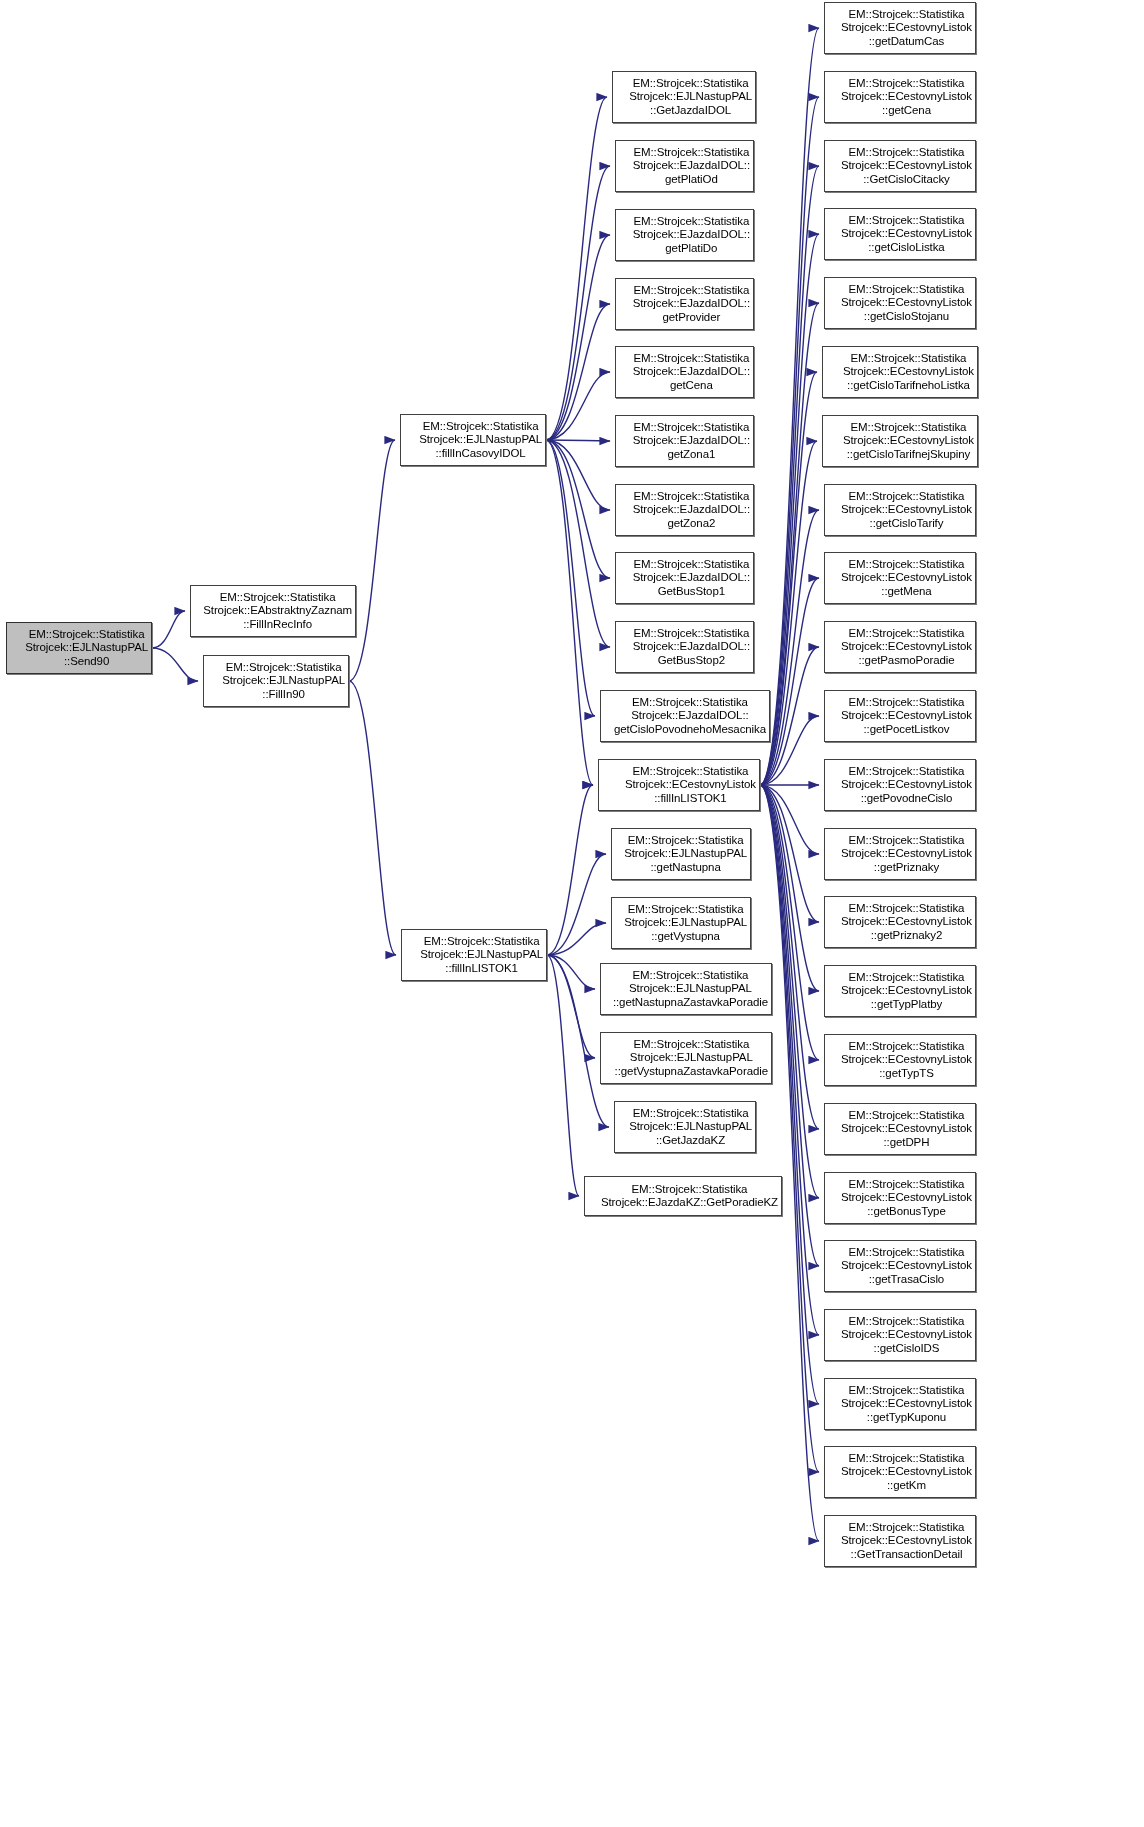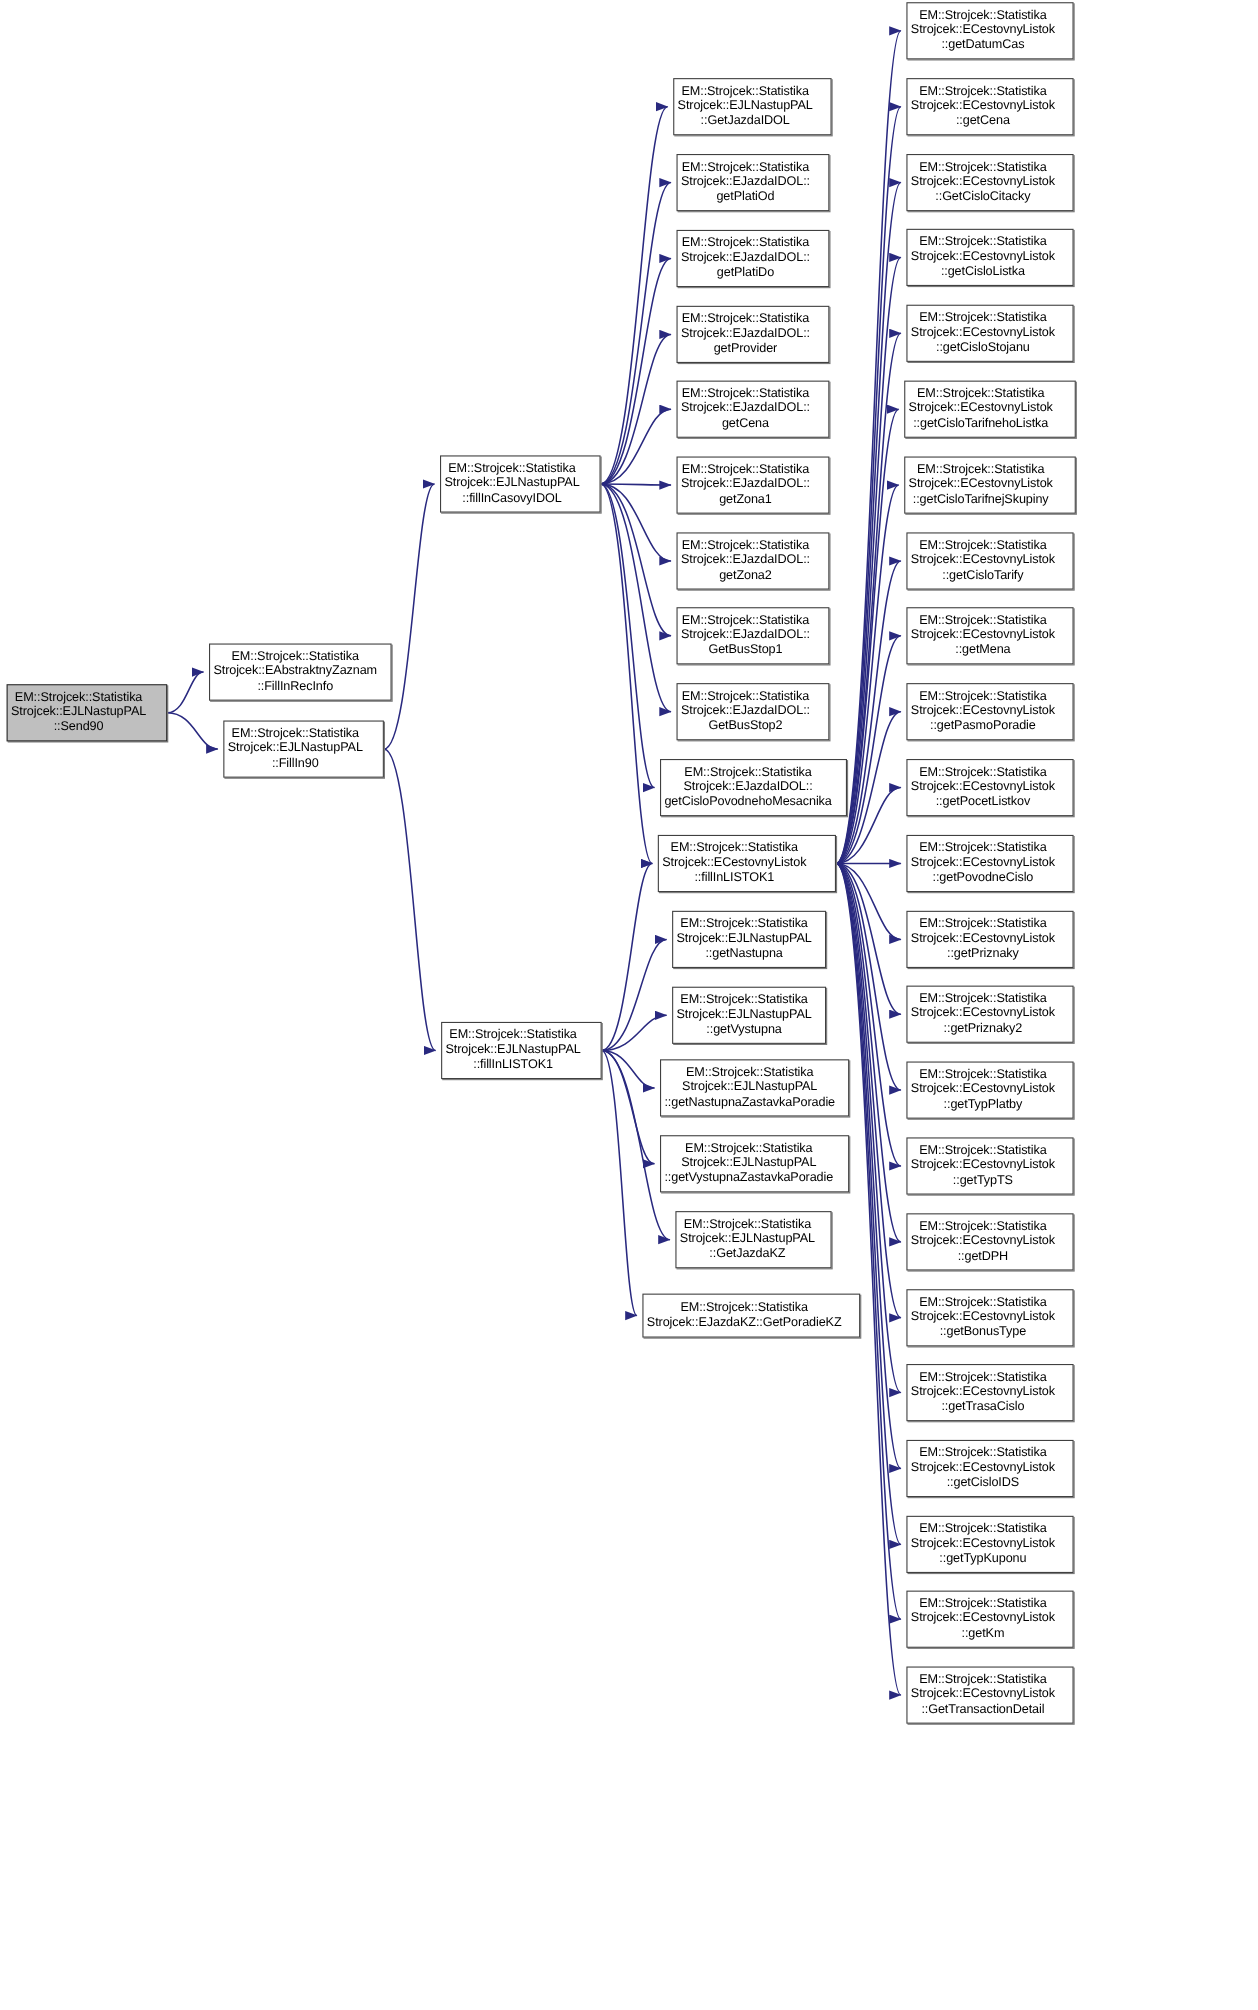--- a/index.html
+++ b/index.html
@@ -27,21 +27,21 @@
     position: absolute;
     box-sizing: border-box;
     border: 1px solid #404040;
     background: #ffffff;
     color: #000000;
     font-size: 11.5px;
     line-height: 13.2px;
     text-align: center;
     display: flex;
     align-items: center;
-    justify-content: flex-start;
+    justify-content: flex-end;
     white-space: pre-line;
     letter-spacing: -0.1px;
     z-index: 2;
     box-shadow: 1px 1px 0 0 #7a7a7a;
   }
   .node.root {
     background: #bfbfbf;
     border: 1px solid #303030;
   }
   .node .lbl {

